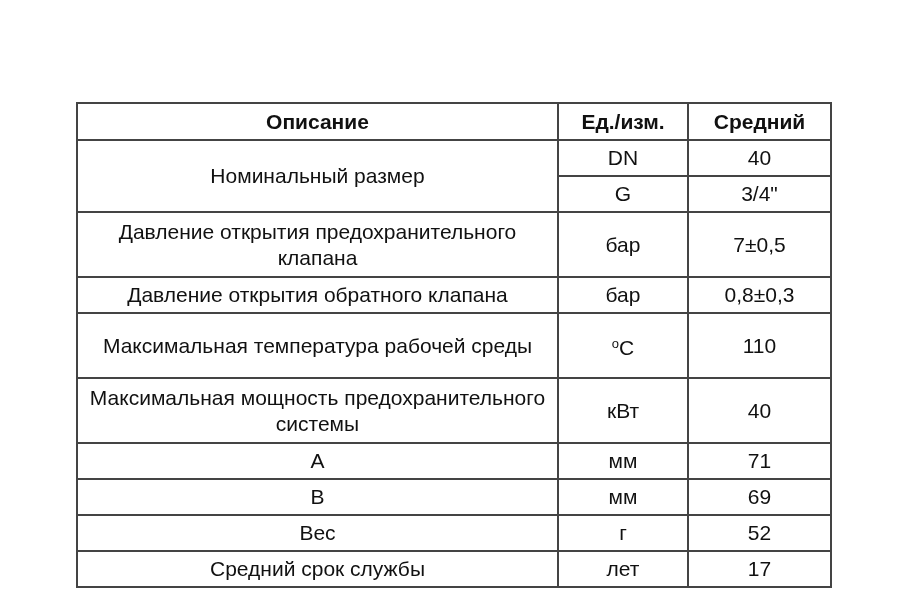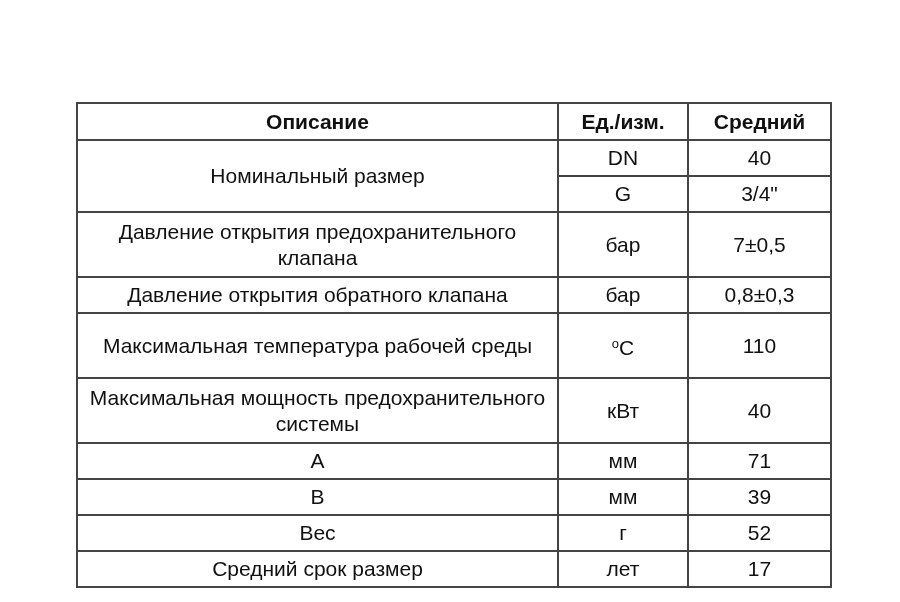--- a/index.html
+++ b/index.html
@@ -72,26 +72,26 @@
       <td>40</td>
     </tr>
     <tr class="h27">
       <td>A</td>
       <td>мм</td>
       <td>71</td>
     </tr>
     <tr class="h27">
       <td>B</td>
       <td>мм</td>
-      <td>39</td>
+      <td>69</td>
     </tr>
     <tr class="h27">
       <td>Вес</td>
       <td>г</td>
       <td>52</td>
     </tr>
     <tr class="h27">
-      <td>Средний срок размер</td>
+      <td>Средний срок службы</td>
       <td>лет</td>
       <td>17</td>
     </tr>
   </tbody>
 </table>
 
 </body></html>

